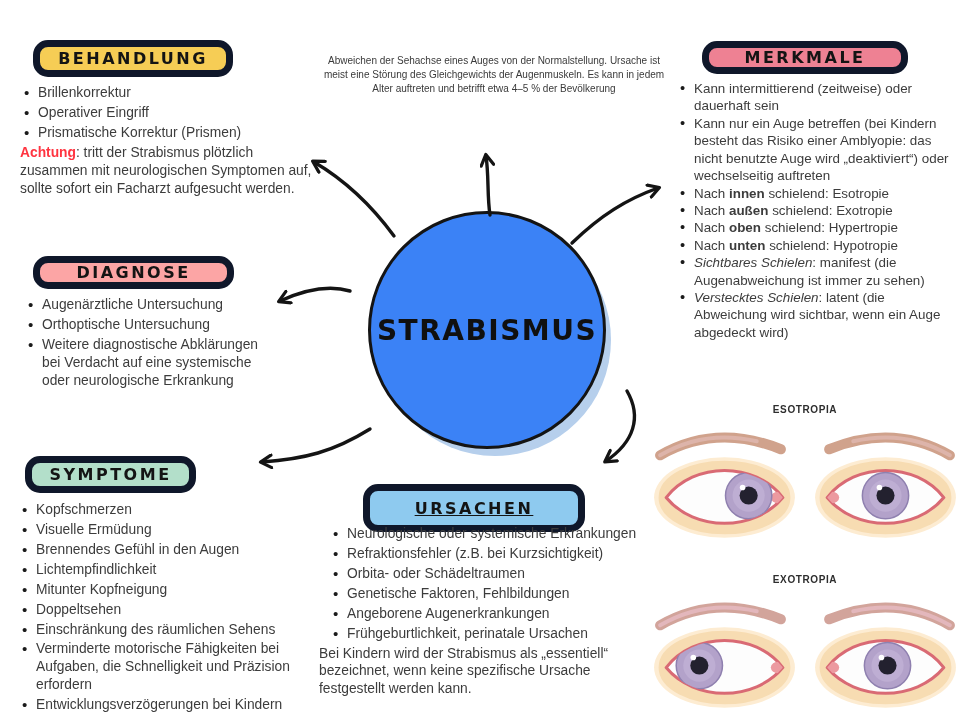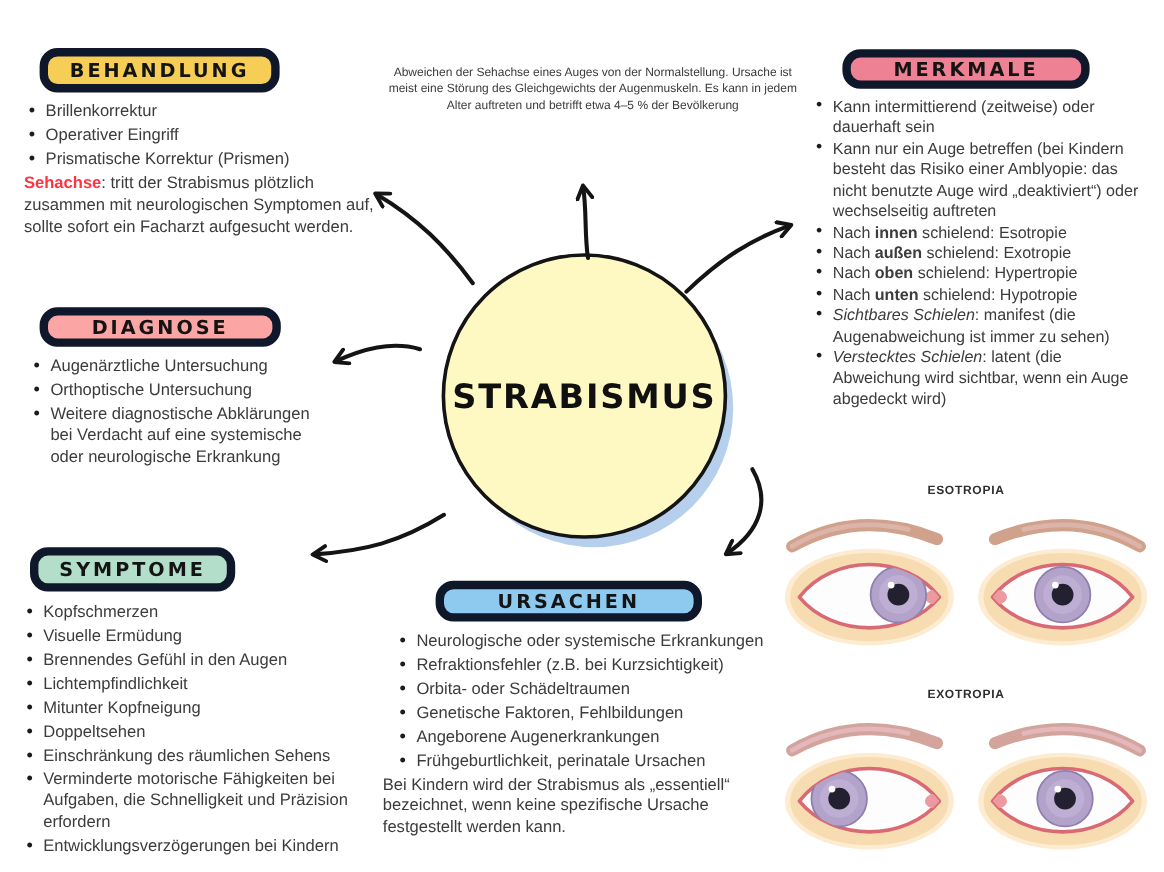--- a/index.html
+++ b/index.html
@@ -15,21 +15,21 @@
     position:absolute; display:flex; align-items:center; justify-content:center;
     border:7px solid #0f172a; border-radius:15px;
     font-family:"DejaVu Sans", sans-serif;
     font-weight:800; letter-spacing:2.5px; color:#141414;
     font-size:16px;
   }
   .pill-behandlung { left:33px;  top:40px;  width:200px; height:37px; }
   .pill-diagnose   { left:33px;  top:256px; width:201px; height:33px; }
   .pill-symptome   { left:25px;  top:456px; width:171px; height:37px; }
   .pill-merkmale   { left:702px; top:41px;  width:206px; height:33px; }
-  .pill-ursachen   { left:363px; top:484px; width:222px; height:34px; }
+  .pill-ursachen   { left:363px; top:484px; width:222px; height:48px;text-decoration:underline; }
 
   
   .body-block { position:absolute; font-size:13.8px; line-height:1.3; }
   .body-block ul { list-style:none; }
   .body-block li { position:relative; padding-left:18px; margin:2px 0; }
   .body-block li::before {
     content:"\2022"; position:absolute; left:4px; top:-1px;
     font-size:1.1em; color:#1b1b1b;
   }
   .block-behandlung { left:20px;  top:82px;  width:300px; }
@@ -44,21 +44,21 @@
 
   
   .definition {
     position:absolute; left:318px; top:10px; width:352px;
     font-size:10px; line-height:1.42; text-align:center; color:#3a3a3a;margin-top:44px;
   }
 
   
   .center-circle {
     position:absolute; left:368px; top:211px; width:238px; height:238px;
-    background:#fef9c3; border:3px solid #141414; border-radius:50%;
+    background:#3b82f6; border:3px solid #141414; border-radius:50%;
     box-shadow:8px 10px 0 -3px #b6cfec;
     display:flex; align-items:center; justify-content:center;
   }
   .center-label {
     font-family:"DejaVu Sans", sans-serif;
     font-weight:800; font-size:28px; letter-spacing:1.5px; color:#101010;
     white-space:nowrap;
   }
 
   
@@ -97,21 +97,21 @@
     <span>URSACHEN</span>
   </div>
 
   <div class="body-block block-behandlung">
     <ul>
         <li>Brillenkorrektur</li>
         <li>Operativer Eingriff</li>
         <li>Prismatische Korrektur (Prismen)</li>
       </ul>
     <div class="note">
-      <b style="color: rgb(255, 52, 64);">Sehachse</b><span>: tritt der Strabismus plötzlich zusammen mit neurologischen Symptomen auf, sollte sofort ein Facharzt aufgesucht werden.</span>
+      <b style="color: rgb(255, 52, 64);">Achtung</b><span>: tritt der Strabismus plötzlich zusammen mit neurologischen Symptomen auf, sollte sofort ein Facharzt aufgesucht werden.</span>
     </div>
   </div>
 
   <div class="body-block block-diagnose">
     <ul>
         <li>Augenärztliche Untersuchung</li>
         <li>Orthoptische Untersuchung</li>
         <li>Weitere diagnostische Abklärungen bei Verdacht auf eine systemische oder neurologische Erkrankung</li>
       </ul>
   </div>

